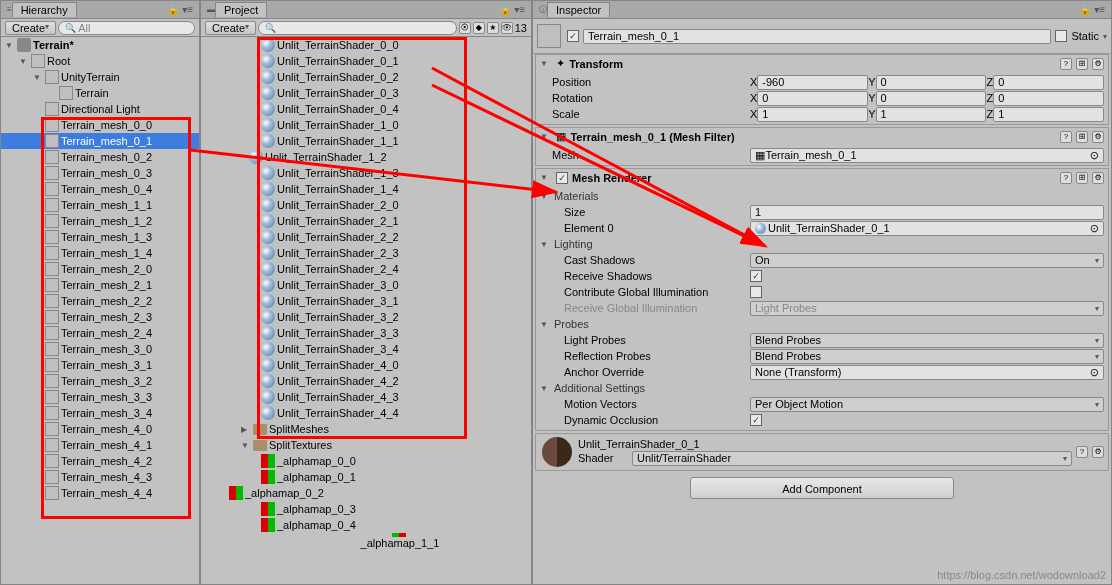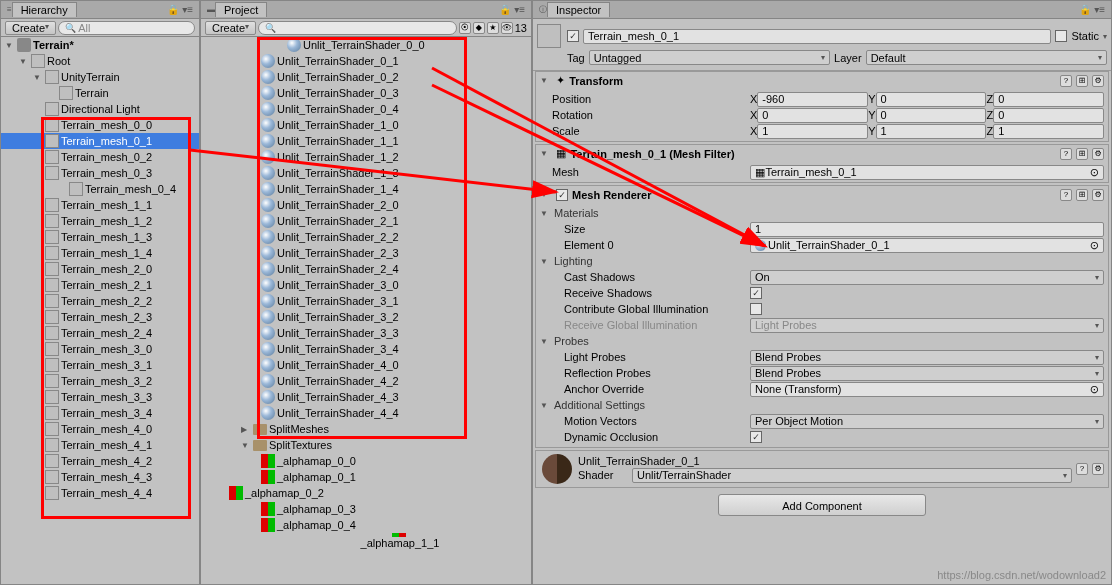--- a/index.html
+++ b/index.html
@@ -32,21 +32,21 @@
 .compo-head { background:#c2c2c2; padding:2px 4px; display:flex; align-items:center; gap:4px; height:17px; }
 .compo-body { padding:2px 4px; }
 .prop-row { display:flex; align-items:center; height:16px; }
 .prop-label { width:210px; padding-left:12px; }
 .dd { background:#cfcfcf; border:1px solid #888; padding:0 4px; height:15px; display:flex; align-items:center; justify-content:space-between; border-radius:2px; flex:1; }
 .dd::after { content:"▾"; font-size:8px; color:#555; margin-left:4px; }
 .subhead { color:#333; display:flex; align-items:center; gap:2px; height:16px; }
 .chk { width:12px; height:12px; border:1px solid #666; background:#e8e8e8; display:inline-flex; align-items:center; justify-content:center; font-size:9px; }
 .chk.on::after { content:"✓"; color:#333; }
 .arrow { position:absolute; pointer-events:none; }
-.addcomp { margin:4px auto; display:block; width:208px; height:22px; background:linear-gradient(#e8e8e8,#cfcfcf); border:1px solid #888; border-radius:3px; text-align:center; line-height:22px; }
+.addcomp { margin:4px auto; display:block; width:264px; height:22px; background:linear-gradient(#e8e8e8,#cfcfcf); border:1px solid #888; border-radius:3px; text-align:center; line-height:22px; }
 .watermark { position:absolute; right:6px; bottom:4px; color:rgba(80,80,80,0.5); font-size:11px; }
 .matprev { width:30px; height:30px; border-radius:50%; background:linear-gradient(90deg,#6a4a3a 50%,#3a2818 50%); display:inline-block; margin:2px; }
 .minitick { font-size:8px; color:#555; }
 .lock { font-size:10px; color:#555; margin-left:auto; }
 .smico { width:12px; height:12px; display:inline-block; border:1px solid #888; background:#ddd; font-size:8px; text-align:center; line-height:10px; border-radius:2px; }
 </style>
 </head>
 <body>
 
 <div id="hierarchy" class="panel">
@@ -105,21 +105,21 @@
         <div class="tree-row" style="padding-left: 32px;">
           <span class="foldout"></span>
           <span class="goicon cube"></span>
           <span>Terrain_mesh_0_2</span>
         </div>
         <div class="tree-row" style="padding-left: 32px;">
           <span class="foldout"></span>
           <span class="goicon cube"></span>
           <span>Terrain_mesh_0_3</span>
         </div>
-        <div class="tree-row" style="padding-left: 32px; margin-left: 24px;">
+        <div class="tree-row" style="padding-left: 32px;">
           <span class="foldout"></span>
           <span class="goicon cube"></span>
           <span>Terrain_mesh_0_4</span>
         </div>
         <div class="tree-row" style="padding-left: 32px;">
           <span class="foldout"></span>
           <span class="goicon cube"></span>
           <span>Terrain_mesh_1_1</span>
         </div>
         <div class="tree-row" style="padding-left: 32px;">
@@ -232,21 +232,21 @@
         <span style="font-size:9px;color:#888">🔍</span>
       </div>
     <span class="smico">⦿</span>
     <span class="smico">◆</span>
     <span class="smico">★</span>
     <span class="smico">👁</span>
       <span>13</span>
   </div>
   <div class="tree">
     <div id="shader-rows">
-        <div class="tree-row" style="padding-left: 60px; margin-left: 26px;">
+        <div class="tree-row" style="padding-left: 60px;">
           <span class="sphere"></span>
           <span>Unlit_TerrainShader_0_0</span>
         </div>
         <div class="tree-row" style="padding-left: 60px;">
           <span class="sphere"></span>
           <span>Unlit_TerrainShader_0_1</span>
         </div>
         <div class="tree-row" style="padding-left: 60px;">
           <span class="sphere"></span>
           <span>Unlit_TerrainShader_0_2</span>
@@ -260,21 +260,21 @@
           <span>Unlit_TerrainShader_0_4</span>
         </div>
         <div class="tree-row" style="padding-left: 60px;">
           <span class="sphere"></span>
           <span>Unlit_TerrainShader_1_0</span>
         </div>
         <div class="tree-row" style="padding-left: 60px;">
           <span class="sphere"></span>
           <span>Unlit_TerrainShader_1_1</span>
         </div>
-        <div class="tree-row" style="padding-left: 60px;">
+        <div class="tree-row" style="padding-left: 48px;">
           <span class="sphere"></span>
           <span>Unlit_TerrainShader_1_2</span>
         </div>
         <div class="tree-row" style="padding-left: 60px;">
           <span class="sphere"></span>
           <span>Unlit_TerrainShader_1_3</span>
         </div>
         <div class="tree-row" style="padding-left: 60px;">
           <span class="sphere"></span>
           <span>Unlit_TerrainShader_1_4</span>
@@ -385,31 +385,20 @@
   <div class="insp-head">
     <div class="insp-row">
       <span class="goicon cube" style="width:24px;height:24px"></span>
       <span class="chk on"></span>
       <div class="field">
           <span>Terrain_mesh_0_1</span>
         </div>
       <span class="chk"></span>
         <span>Static</span>
         <span class="minitick">▾</span>
-    </div>
-    <div class="insp-row">
-      <span style="width:26px"></span>
-      <span>Tag</span>
-      <div class="dd">
-          <span>Untagged</span>
-        </div>
-      <span>Layer</span>
-      <div class="dd">
-          <span>Default</span>
-        </div>
     </div>
   </div>
 
   <div class="compo">
     <div class="compo-head">
         <span class="foldout">▼</span>
         <span>✦</span>
         <b>Transform</b>
         <span style="margin-left:auto" class="smico">?</span>
         <span class="smico">⊞</span>

